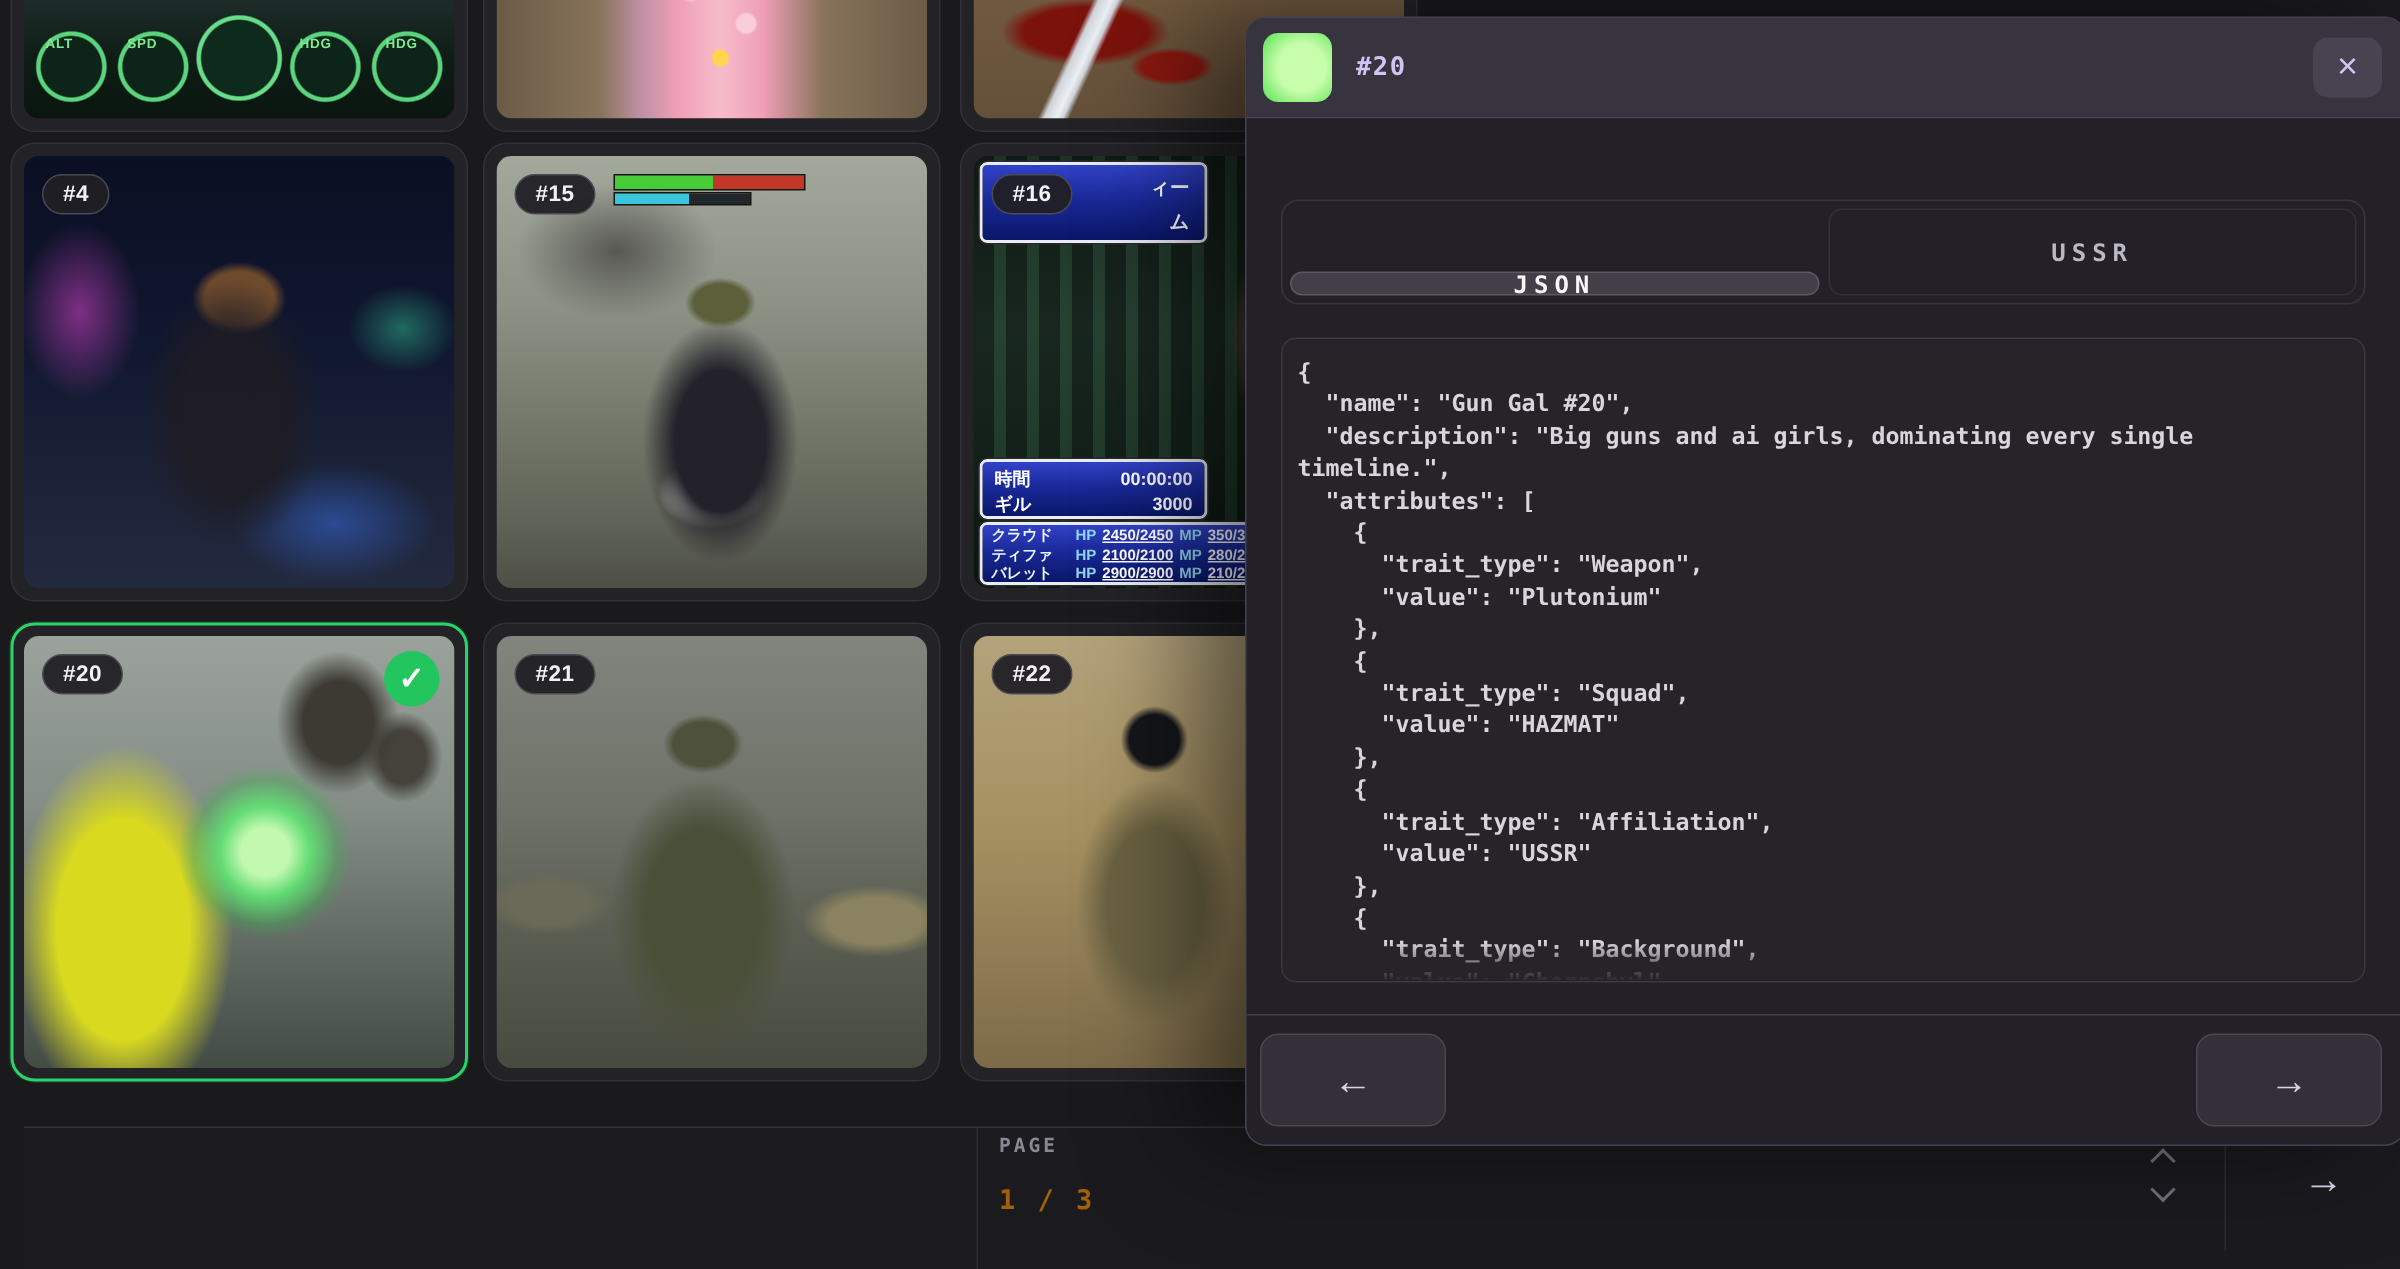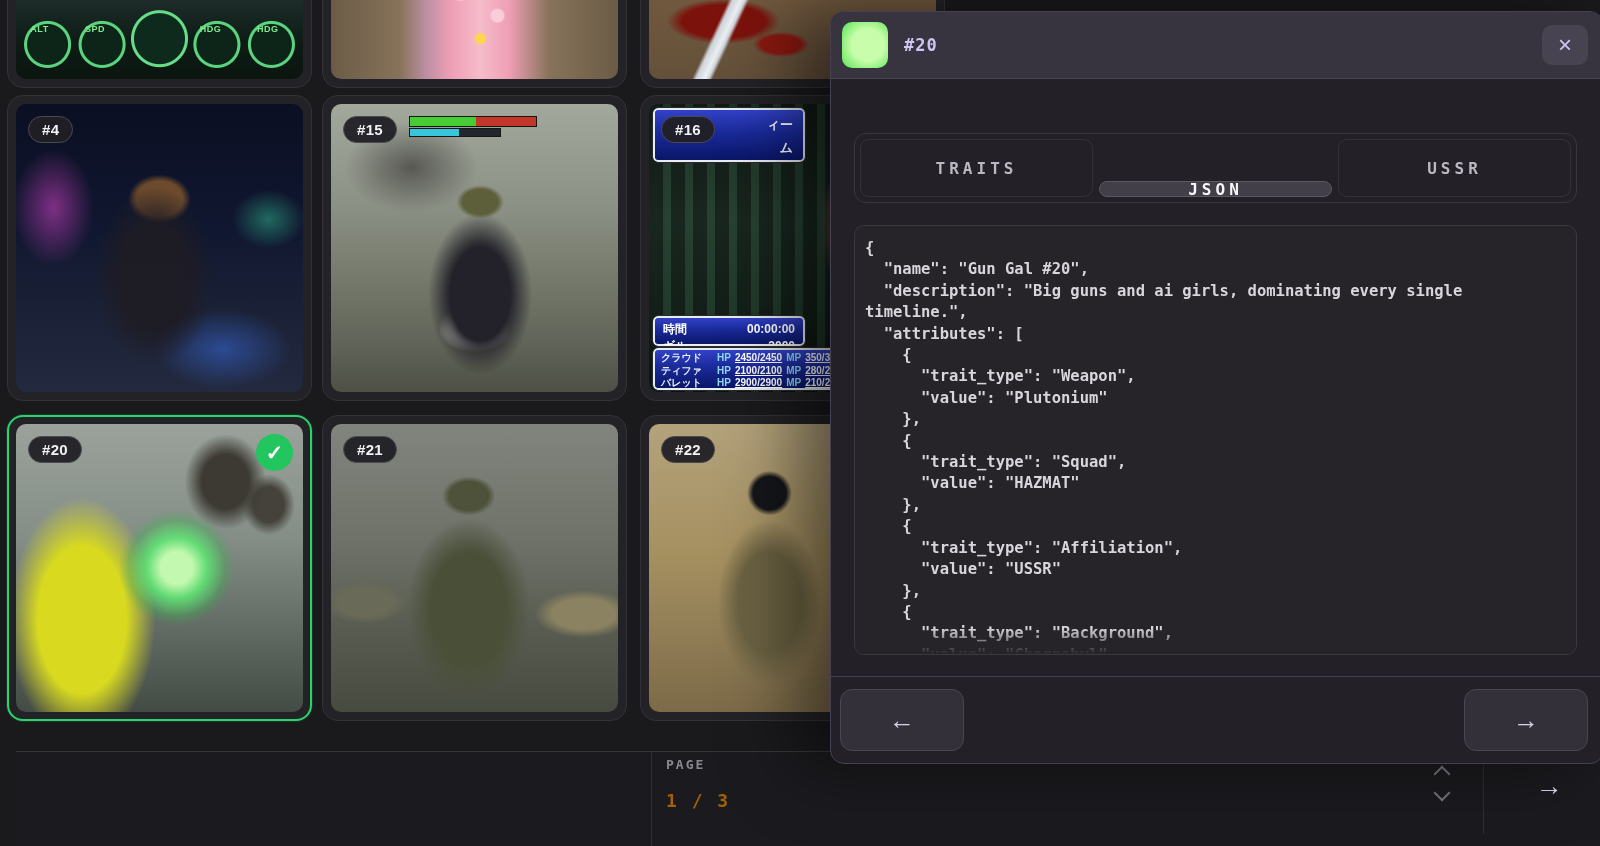--- a/index.html
+++ b/index.html
@@ -80,21 +80,21 @@
   .hud-bars .b1{height:9px;border:1px solid #15160f;background:linear-gradient(90deg,#46cc34 0 52%,#c2372a 52% 100%);}
   .hud-bars .b2{height:7px;width:70%;margin-top:1px;border:1px solid #15160f;
                 background:linear-gradient(90deg,#38c6dd 0 55%,#20262b 55% 100%);}
 
   
   .ff7-box{position:absolute;z-index:2;box-sizing:border-box;border:2px solid #e8ecf4;border-radius:5px;
            outline:1px solid #2a2a2a;color:#fff;
            background:linear-gradient(180deg,#3242c8 0%,#1a2a9a 45%,#0a1668 100%);}
   .ff7-menu{top:4px;left:4px;width:152px;height:54px;padding:3px 10px;text-align:right;
             font-size:13px;font-weight:700;line-height:23px;}
-  .ff7-time{bottom:46px;left:4px;width:152px;height:30px;padding:3px 8px;font-size:12px;font-weight:700;}
+  .ff7-time{bottom:46px;left:4px;width:152px;height:40px;padding:3px 8px;font-size:12px;font-weight:700;}
   .ff7-time .row{display:flex;justify-content:space-between;line-height:17px;}
   .ff7-party{bottom:2px;left:4px;right:4px;height:42px;padding:2px 6px;font-size:10px;font-weight:700;}
   .ff7-party .prow{display:flex;gap:4px;line-height:12.5px;white-space:nowrap;}
   .ff7-party .nm{width:52px;color:#e8f2fa;}
   .ff7-party .lb{color:#8fd8f0;}
   .ff7-party .u{text-decoration:underline;}
 
   
   .bottombar{position:absolute;left:16px;top:751px;width:1600px;height:95px;z-index:2;
              background:#1b1a1e;border-top:1px solid #37343d;box-sizing:border-box;}
@@ -256,21 +256,20 @@
   <aside class="panel">
     <div class="panel-header">
       <div class="thumb img art-chernobyl"></div>
       <div class="panel-title">#20</div>
       <button class="close-btn">
         <span>×</span>
       </button>
     </div>
 
     <div class="tabs">
-      <div class="tab">TRAITS</div>
       <div class="tab active">JSON</div>
       <div class="tab">USSR</div>
     </div>
 
     <div class="codeblock">
       <pre class="code">{
   "name": "Gun Gal #20",
   "description": "Big guns and ai girls, dominating every single
 timeline.",
   "attributes": [

